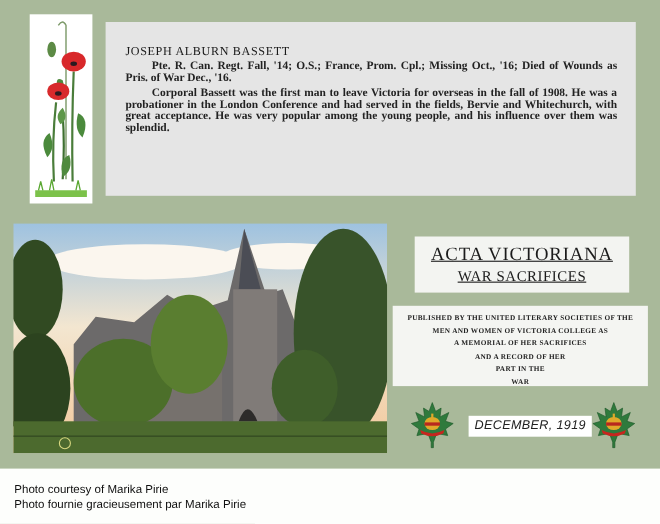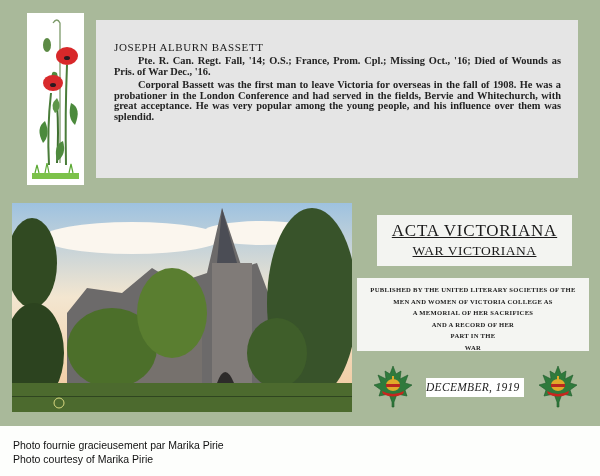--- a/index.html
+++ b/index.html
@@ -17,23 +17,23 @@
 
     .acta { position: absolute; left: 377px; top: 215px; width: 195px; height: 51px; background: #f3f4f1;
             font-family: "Liberation Serif", serif; text-align: center; color: #1b1b1b; text-decoration: underline; }
     .acta .t1 { font-size: 17px; letter-spacing: 0.8px; margin-top: 6px; }
     .acta .t2 { font-size: 13.5px; letter-spacing: 0.5px; margin-top: 2px; }
 
     .pub { position: absolute; left: 357px; top: 278px; width: 232px; height: 73px; background: #f4f5f2;
            font-family: "Liberation Serif", serif; font-weight: bold; text-align: center; color: #222;
            font-size: 6.6px; letter-spacing: 0.3px; line-height: 11.5px; padding-top: 6px; }
 
-    .dec { position: absolute; left: 426px; top: 378px; width: 98px; height: 19px; background: #ffffff;
-           font-family: Liberation Serif, serif; font-style: italic; font-size: 11.5px; color: #222;
-           line-height: 19px; letter-spacing: 0.3px; }
+    .dec { position: absolute; left: 426px; top: 378px; width: 112px; height: 19px; background: #ffffff;
+           font-family: Liberation Sans, sans-serif; font-style: italic; font-size: 11.5px; color: #222;
+           text-align: center; line-height: 19px; letter-spacing: 0.3px; }
     .leaf { position: absolute; width: 42px; height: 44px; }
     .leaf.l1 { left: 372px; top: 364px; }
     .leaf.l2 { left: 537px; top: 364px; }
 
     .credit { position: absolute; left: 13px; top: 438px; font-family: "Liberation Sans", sans-serif;
               font-size: 10.5px; color: #111; line-height: 14px; }
   </style>
 </head>
 <body>
 
@@ -99,21 +99,21 @@
       <ellipse cx="265" cy="150" rx="30" ry="35" fill="#3f5e2a"></ellipse>
 
       <rect x="0" y="180" width="340" height="29" fill="#4c6a2e"></rect>
       <rect x="0" y="193" width="340" height="1" fill="#2f4520"></rect>
       <circle cx="47" cy="200" r="5" fill="none" stroke="#d8d880" stroke-width="1"></circle>
     </svg>
   </div>
 
   <div class="acta">
     <div class="t1">ACTA VICTORIANA</div>
-    <div class="t2">WAR VICTORIANA</div>
+    <div class="t2">WAR SACRIFICES</div>
   </div>
 
   <div class="pub">
     <div>PUBLISHED BY THE UNITED LITERARY SOCIETIES OF THE</div>
     <div>MEN AND WOMEN OF VICTORIA COLLEGE AS</div>
     <div>A MEMORIAL OF HER SACRIFICES</div>
     <div>AND A RECORD OF HER</div>
     <div>PART IN THE</div>
     <div>WAR</div>
   </div>
@@ -132,16 +132,16 @@
     <svg width="42" height="44" viewBox="0 0 42 44">
       <path d="M21 2 L24 10 L29 7 L28 15 L36 11 L33 19 L40 21 L33 26 L35 32 L25 30 L22 38 L22 43 L20 43 L20 38 L17 30 L7 32 L9 26 L2 21 L9 19 L6 11 L14 15 L13 7 L18 10 Z" fill="#2f7a3c" stroke="#1e5a2a" stroke-width="0.6"></path>
       <ellipse cx="21" cy="21" rx="7" ry="6" fill="#e0a92a"></ellipse>
       <rect x="14" y="20" width="14" height="3" fill="#b8281f"></rect>
       <path d="M10 27 Q21 33 32 27 L31 30 Q21 35 11 30 Z" fill="#c7261e"></path>
       <rect x="20" y="12" width="2" height="4" fill="#e0a92a"></rect>
     </svg>
   </div>
 
   <div class="credit">
+    <div>Photo courtesy of Marika Pirie</div>
     <div>Photo fournie gracieusement par Marika Pirie</div>
-    <div>Photo courtesy of Marika Pirie</div>
   </div>
 </div>
 
 </body></html>

